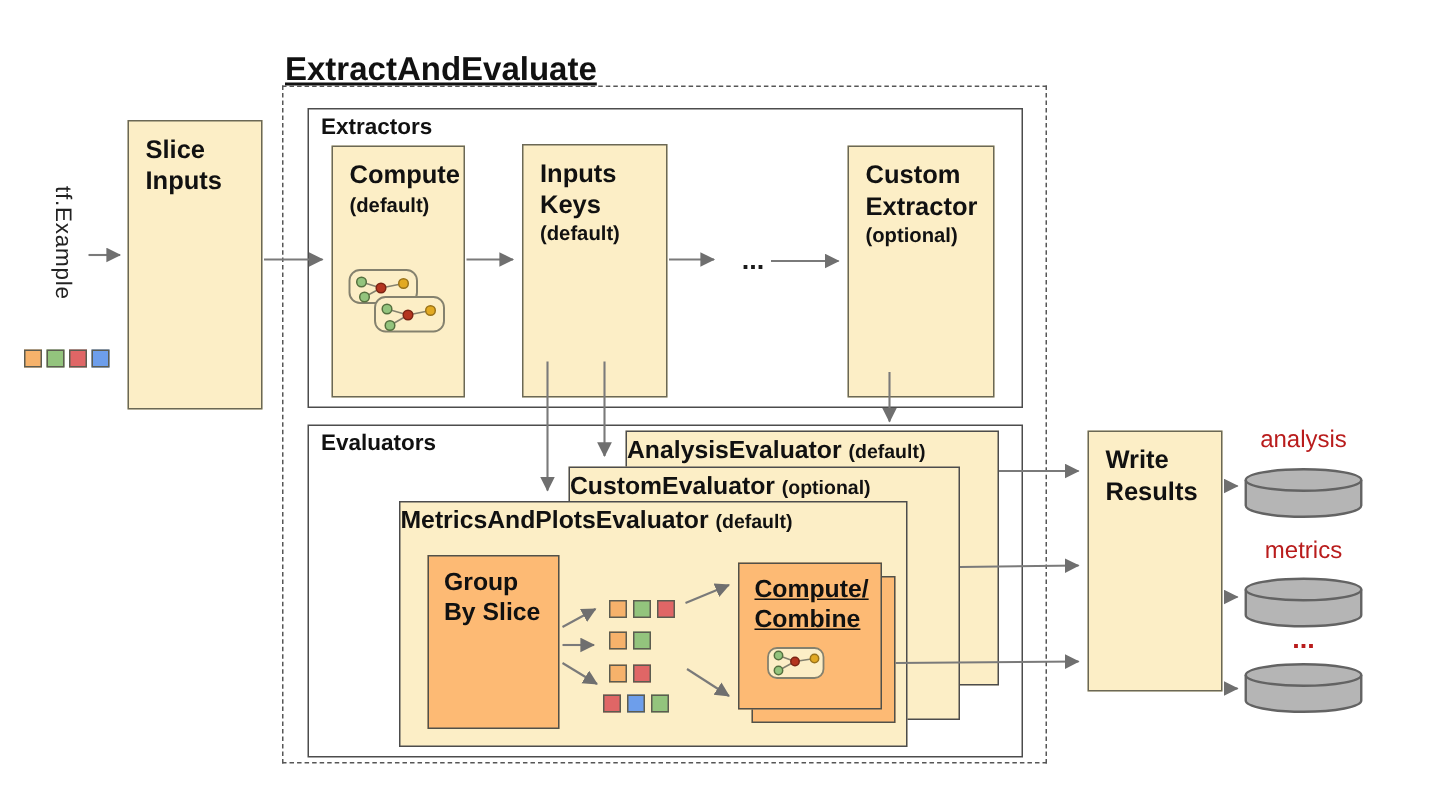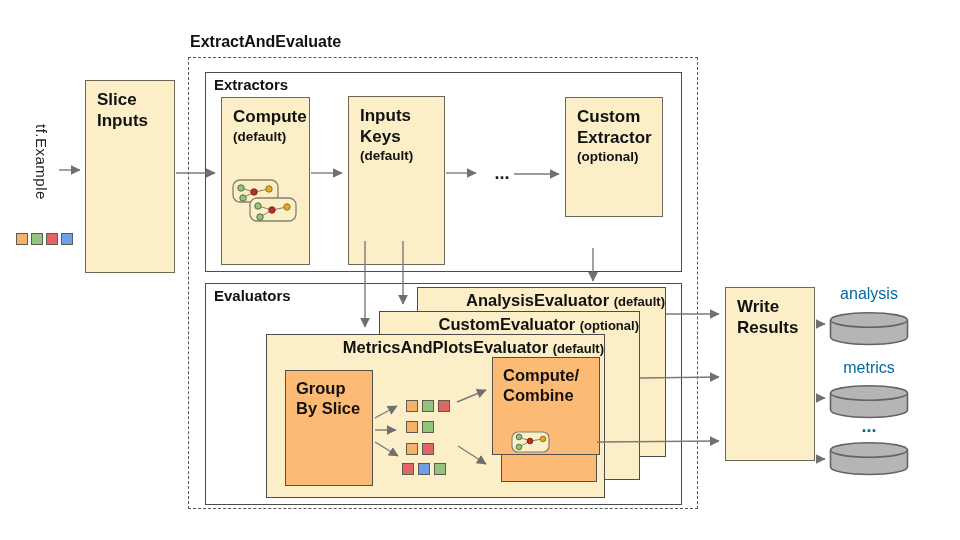--- a/index.html
+++ b/index.html
@@ -22,45 +22,45 @@
   .cbox{
     position:absolute;background:transparent;border:1.6px solid #4c4c4c;box-sizing:border-box;
   }
   .cbox .clabel{
     font-weight:bold;font-size:15px;padding:3px 0 0 8px;
   }
   .dashed{
     position:absolute;border:1.6px dashed #565656;box-sizing:border-box;background:transparent;
   }
   .pipeline-title{
-    position:absolute;font-weight:bold;font-size:16px;
+    position:absolute;font-weight:bold;font-size:22px;text-decoration:underline;
   }
   
   .stack{
     position:absolute;background:#fceec6;border:1.6px solid #4c4c4c;box-sizing:border-box;
   }
   .stack .stitle{
-    text-align:right;padding-top:3px;font-size:16.5px;font-weight:bold;white-space:nowrap;
+    text-align:left;padding-top:3px;font-size:16.5px;font-weight:bold;white-space:nowrap;
   }
   .stack .squal{font-size:13px;font-weight:bold;}
   
   .inner{
     position:absolute;background:#fdba74;border:1.5px solid #51514a;box-sizing:border-box;
   }
   .inner .title{
     font-weight:bold;font-size:16.5px;line-height:1.22;white-space:pre-line;padding:7px 2px 0 10px;
   }
   .vert-label{
     position:absolute;writing-mode:vertical-rl;text-orientation:mixed;
     font-size:15px;color:#222;letter-spacing:0.5px;
   }
   .sq-row{position:absolute;display:flex;gap:4px;}
   .sq{width:12px;height:12px;border:1.6px solid #5c5c50;box-sizing:border-box;display:inline-block;}
   .ellipsis{position:absolute;font-weight:bold;font-size:18px;color:#1a1a1a;text-align:center;}
-  .out-label{position:absolute;font-size:16px;color:#0369a1;text-align:center;width:90px;}
+  .out-label{position:absolute;font-size:16px;color:#b91c1c;text-align:center;width:90px;}
   .cyl{position:absolute;}
   svg.overlay{position:absolute;left:0;top:0;z-index:40;pointer-events:none;}
   .icon-holder{position:absolute;z-index:30;}
 </style>
 </head>
 <body>
 
 <div id="canvas">
 
   <div class="vert-label" style="left:33px;top:124px;height:110px;">tf.Example</div>
@@ -111,21 +111,21 @@
   </div>
 
   <div class="ybox" style="left:348px;top:96px;width:97px;height:169px;z-index:20;">
     <div class="title">Inputs
 Keys</div>
     <div class="subtitle">(default)</div>
   </div>
 
   <div class="ellipsis" style="left:487px;top:163px;width:30px;">...</div>
 
-  <div class="ybox" style="left:565px;top:97px;width:98px;height:120px;z-index:20;">
+  <div class="ybox" style="left:565px;top:97px;width:98px;height:168px;z-index:20;">
     <div class="title">Custom
 Extractor</div>
     <div class="subtitle">(optional)</div>
   </div>
 
   <div class="cbox" style="left:205px;top:283px;width:477px;height:222px;z-index:2;">
     <div class="clabel">Evaluators</div>
   </div>
 
   <div class="stack" style="left:417px;top:287px;width:249px;height:170px;z-index:10;">
@@ -167,21 +167,21 @@
       <span class="sq" style="background: rgb(246, 178, 107); border-color: rgb(92, 92, 80);"></span>
       <span class="sq" style="background: rgb(224, 102, 102); border-color: rgb(92, 92, 80);"></span>
     </div>
   <div class="sq-row" style="left:402px;top:463px;z-index:26;">
       <span class="sq" style="background: rgb(224, 102, 102); border-color: rgb(92, 92, 80);"></span>
       <span class="sq" style="background: rgb(109, 158, 235); border-color: rgb(92, 92, 80);"></span>
       <span class="sq" style="background: rgb(147, 196, 125); border-color: rgb(92, 92, 80);"></span>
     </div>
 
   <div class="inner" style="left:501px;top:384px;width:96px;height:98px;z-index:24;"></div>
-  <div class="inner" style="left:492px;top:357px;width:108px;height:98px;z-index:25;">
+  <div class="inner" style="left:492px;top:375px;width:96px;height:98px;z-index:25;text-decoration:underline;">
     <div class="title">Compute/
 Combine</div>
   </div>
 
   <div class="icon-holder" style="left:511px;top:431px;">
     <svg width="42" height="24" viewBox="0 0 42 24">
       <rect x="1" y="1" width="37" height="20" rx="6" fill="#fceec6" stroke="#84816e" stroke-width="1.2"></rect>
       <line x1="8" y1="6" x2="19" y2="10" stroke="#84816e" stroke-width="1"></line>
       <line x1="8" y1="16" x2="19" y2="10" stroke="#84816e" stroke-width="1"></line>
       <line x1="19" y1="10" x2="32" y2="8" stroke="#84816e" stroke-width="1"></line>

